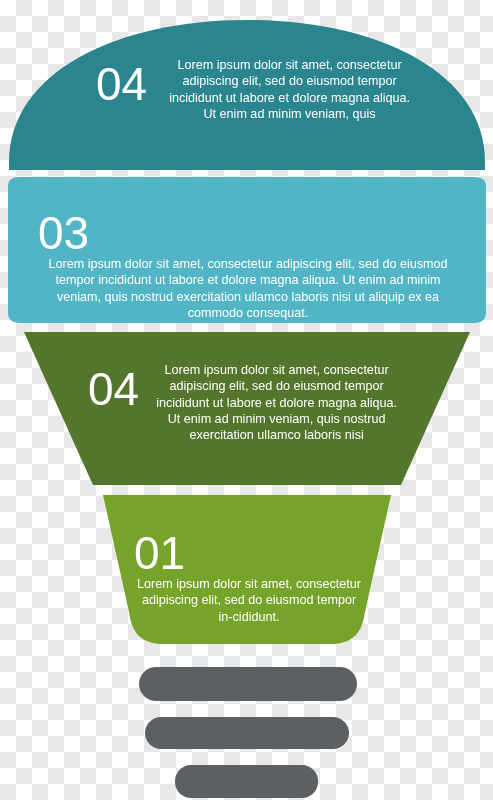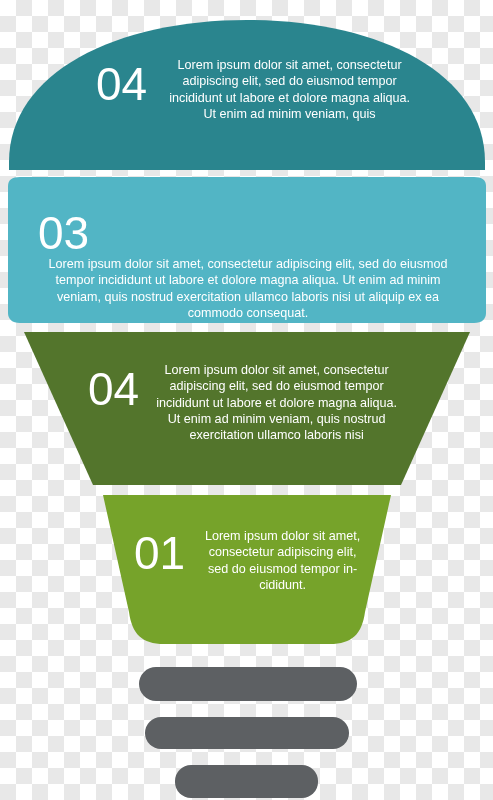--- a/index.html
+++ b/index.html
@@ -63,21 +63,21 @@
 
   
   #seg-02-content {
     left: 88px; top: 362px; width: 310px;
   }
   #seg-02-content .seg-num { font-size: 46px; margin-right: 16px; margin-top: 4px; }
   #seg-02-content .seg-body { font-size: 12.6px; }
 
   
   #seg-01-content {
-    left: 134px; top: 528px; width: 230px;
+    left: 134px; top: 528px; width: 230px; flex-direction: column;
   }
   #seg-01-content .seg-num { font-size: 46px; margin-right: 16px; margin-top: 2px; }
   #seg-01-content .seg-body { font-size: 12.6px; }
 </style>
 </head>
 <body>
 
 <div id="stage">
 
   <svg class="bulb-svg" viewBox="0 0 493 800">

